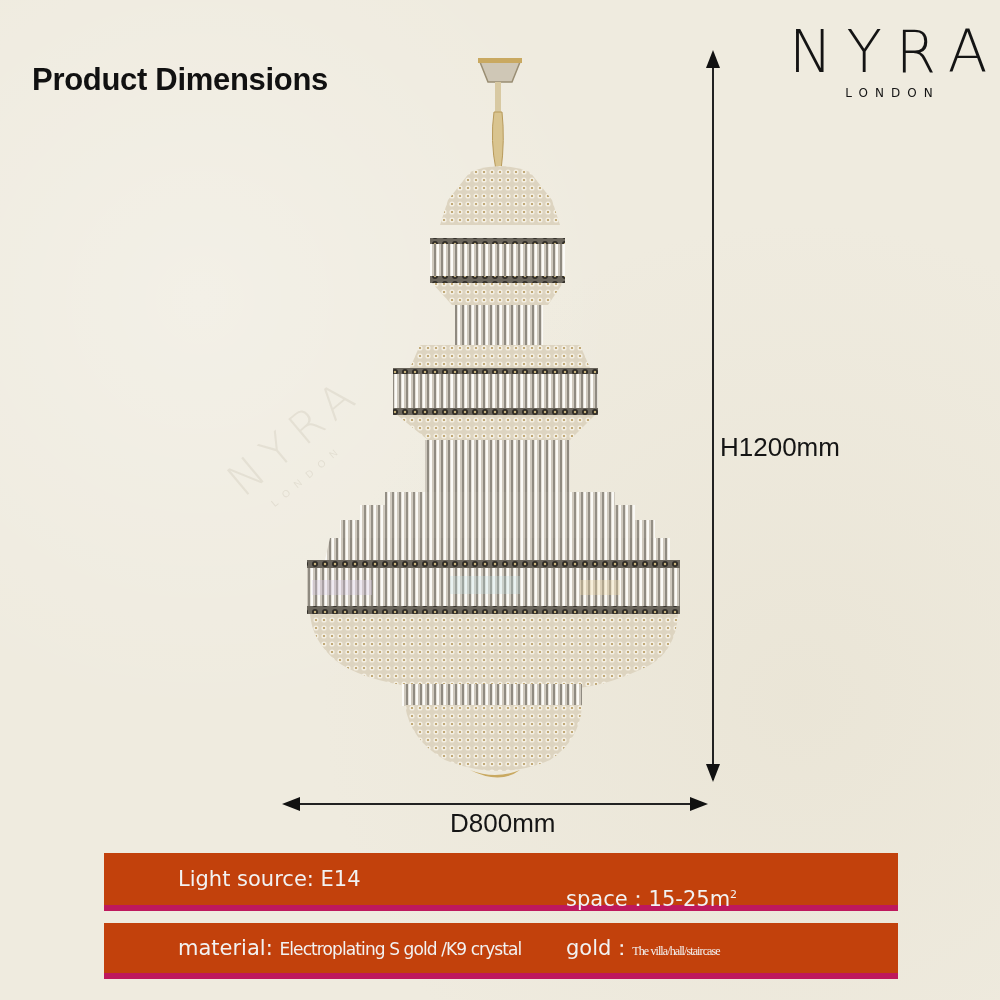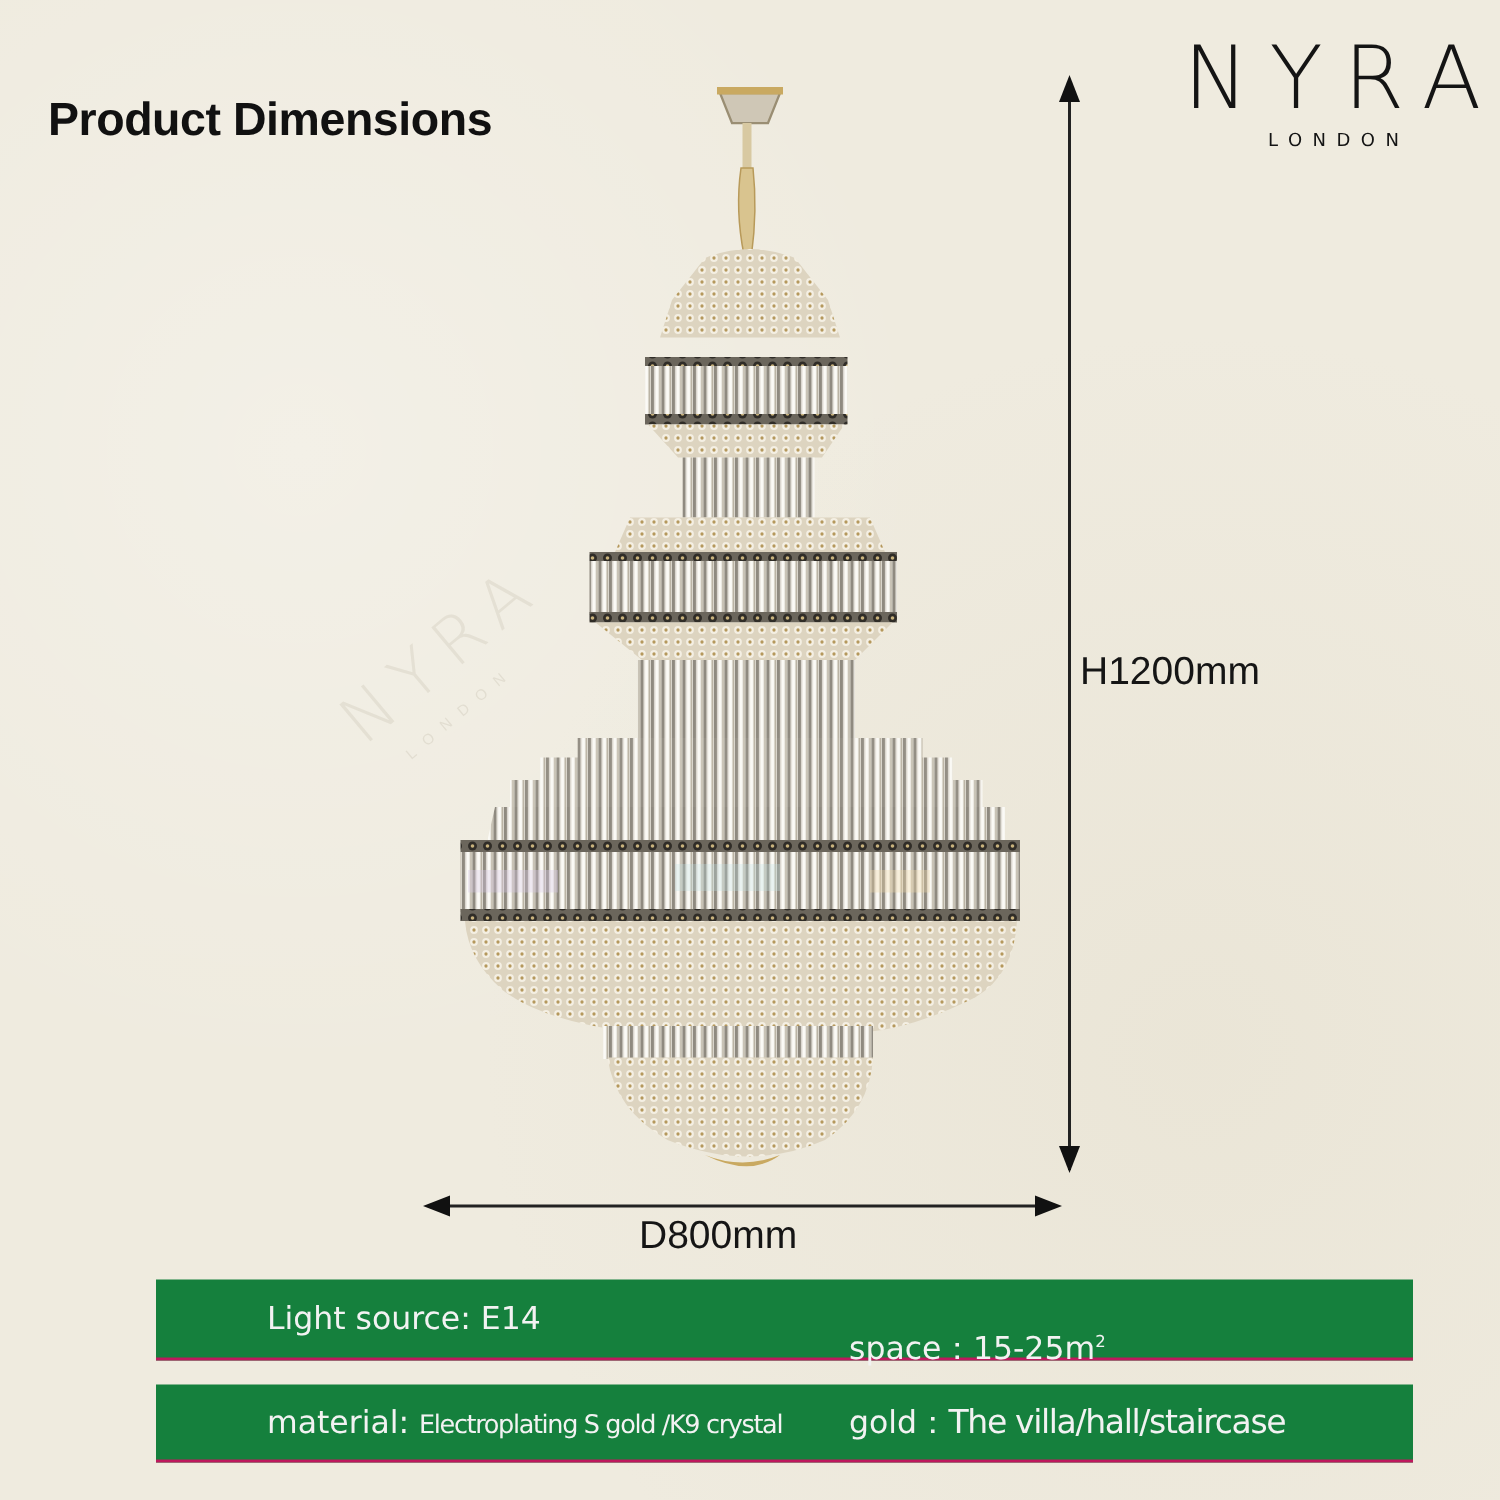--- a/index.html
+++ b/index.html
@@ -58,34 +58,34 @@
     position:absolute; left:282px; top:797px; width:0; height:0;
     border-top:7px solid transparent; border-bottom:7px solid transparent;
     border-right:18px solid #111;
   }
   .arrow-right {
     position:absolute; left:690px; top:797px; width:0; height:0;
     border-top:7px solid transparent; border-bottom:7px solid transparent;
     border-left:18px solid #111;
   }
   .d-label {
-    position:absolute; left:426px; top:808px;
+    position:absolute; left:450px; top:808px;
     font-size:26px; color:#151515;text-align:right;
   }
   .bar {
-    position:absolute; left:104px; width:794px; background:#15803d;
-    border-bottom:2px solid #be185d; color:#f2f2f2;
-    font-family:"DejaVu Sans", sans-serif; font-size:21px;padding-left:44px;
+    position:absolute; left:104px; width:794px; background:#c2410c;
+    border-bottom:6px solid #be185d; color:#f2f2f2;
+    font-family:"DejaVu Sans", sans-serif; font-size:21px;
   }
   .bar1 { top:853px; height:52px; }
   .bar2 { top:923px; height:50px; }
   .cell { position:absolute; top:0; line-height:52px; white-space:nowrap; }
   .bar2 .cell { line-height:50px; }
   .cond { font-size:17px; letter-spacing:-0.9px; }
-  .cond2 { font-size:22px; letter-spacing:-0.9px; }
+  .cond2 { font-size:12px; letter-spacing:-0.9px;font-family:Liberation Serif, serif; }
   sup { font-size:11px; }
 
   
   .chand { position:absolute; left:0; top:0; width:1000px; height:1000px; }
 </style>
 </head>
 <body>
 
 <div class="bg-noise"></div>
 

